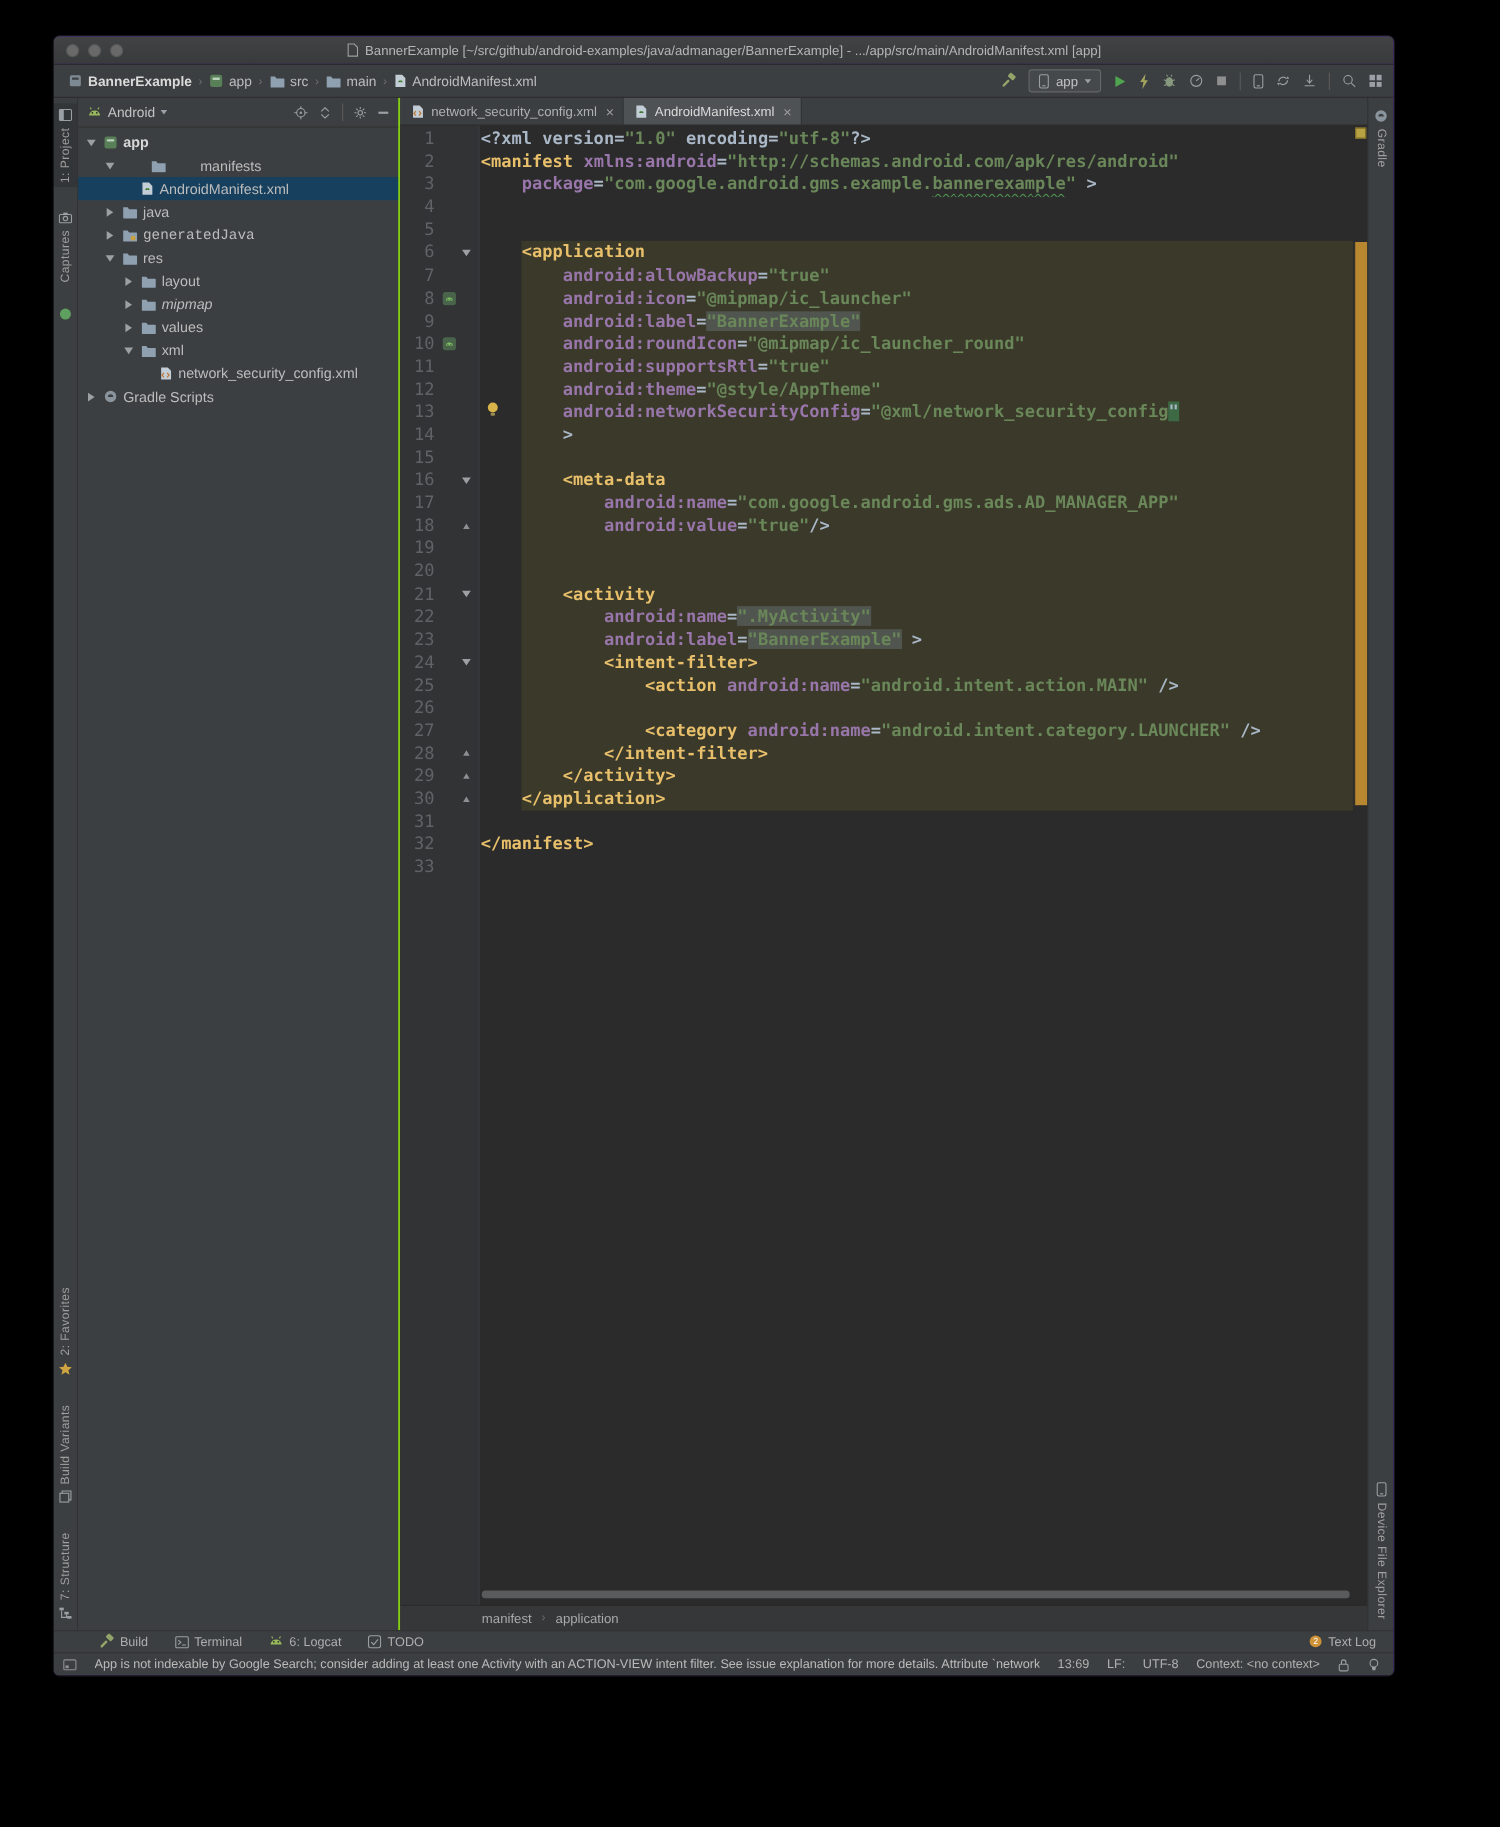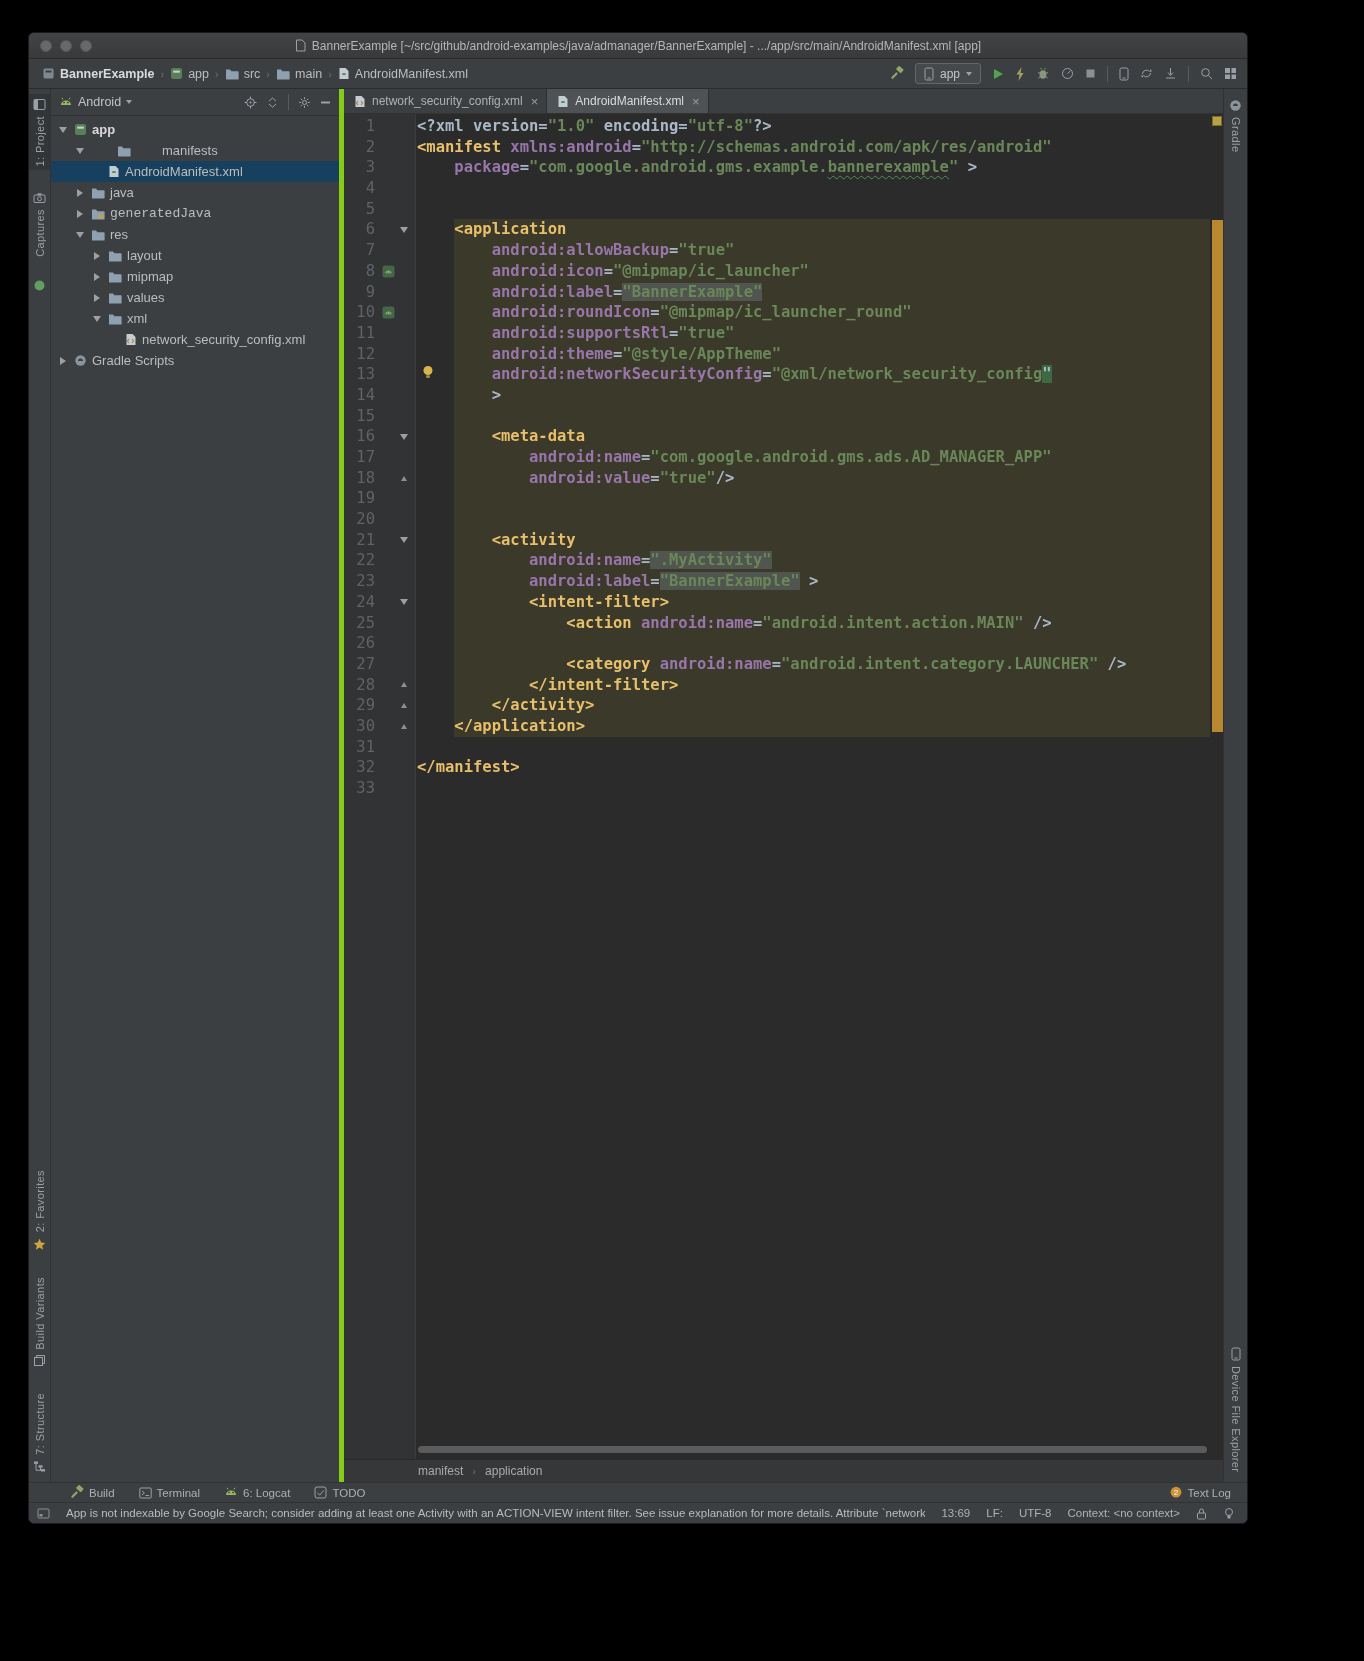--- a/index.html
+++ b/index.html
@@ -2,21 +2,21 @@
 <html><head>
 <meta charset="utf-8">
 <style>
   * { margin:0; padding:0; box-sizing:border-box; }
   html,body { background:#000; }
   body { width:1364px; height:1661px; position:relative; overflow:hidden;
          font-family:"Liberation Sans",sans-serif; -webkit-font-smoothing:antialiased; }
 
   .desktop { position:absolute; inset:0; background:#000; }
 
-  .window { position:absolute; left:28px; top:32px; width:1220px; height:1492px;
+  .window { position:absolute; left:48px; top:32px; width:1220px; height:1492px;
             background:#4c1d95; border:1px solid #1b1b1b; border-radius:6px; overflow:hidden;
             display:flex; flex-direction:column; box-shadow:0 18px 60px rgba(0,0,0,.7); }
 
   
   .titlebar { height:26px; flex:none; background:linear-gradient(#414345,#383a3c);
               border-bottom:1px solid #2a2a2a; position:relative;
               display:flex; align-items:center; justify-content:center;
               font-size:12px; color:#b6b6b6; }
   .lights { position:absolute; left:11px; top:7px; display:flex; gap:8px; }
   .light { width:12px; height:12px; border-radius:50%; background:#696969; border:1px solid #585858; }
@@ -42,21 +42,21 @@
             justify-content:space-between; align-items:center; padding:5px 0; }
   .rstrip { width:24px; flex:none; border-left:1px solid #323232; display:flex; flex-direction:column;
             justify-content:space-between; align-items:center; padding:6px 0; }
   .stripgrp { display:flex; flex-direction:column; align-items:center; gap:18px; width:100%; }
   .vbtn { display:flex; flex-direction:column; align-items:center; gap:5px; width:100%; padding:4px 0; }
   .vbtn.active { background:#333638; }
   .vtext { writing-mode:vertical-rl; font-size:11px; color:#9f9f9f; letter-spacing:.4px; white-space:nowrap; }
   .lstrip .vtext { transform:rotate(180deg); }
 
   
-  .project { width:293px; flex:none; border-right:5px solid #84cc16; display:flex; flex-direction:column; background:#3c3f41;justify-content:space-between; }
+  .project { width:293px; flex:none; border-right:2px solid #84cc16; display:flex; flex-direction:column; background:#3c3f41;justify-content:space-between; }
   .phead { height:27px; flex:none; border-bottom:1px solid #323232; display:flex; align-items:center;
            gap:5px; padding:0 8px; font-size:12.5px; color:#c2c2c2; }
   .phead-icons { margin-left:auto; display:flex; align-items:center; gap:9px; }
   .caret { display:inline-block; border-top:4px solid #9aa0a6; border-left:3.5px solid transparent; border-right:3.5px solid transparent; }
   .tree { flex:1; padding-top:3px; overflow:hidden; font-size:13px; color:#bcbcbc; }
   .trow { height:21px; display:flex; align-items:center; gap:5px; white-space:nowrap; }
   .trow.selected { background:#16405e; }
   .trow .tlabel.bold { font-weight:bold; color:#d8d8d8; }
   .arr { width:12px; flex:none; display:flex; justify-content:center; }
   .tri-r { width:0; height:0; border-left:6px solid #9da0a2; border-top:4px solid transparent; border-bottom:4px solid transparent; }
@@ -449,21 +449,21 @@
               <span class="arr">
                 <span class="tri-r"></span>
               </span>
               <span class="icon">
                 <svg width="14" height="12" viewBox="0 0 14 12">
                   <path d="M1 1.5h4l1.4 1.8H13a.6.6 0 0 1 .6.6V11a.6.6 0 0 1-.6.6H1.6A.6.6 0 0 1 1 11z" fill="#8fa0b0"></path>
                 </svg>
               </span>
               <span class="tlabel">layout</span>
             </div>
-            <div class="trow" style="padding-left: 40px;">
+            <div class="trow" style="padding-left: 40px; font-style: italic;">
               <span class="arr">
                 <span class="tri-r"></span>
               </span>
               <span class="icon">
                 <svg width="14" height="12" viewBox="0 0 14 12">
                   <path d="M1 1.5h4l1.4 1.8H13a.6.6 0 0 1 .6.6V11a.6.6 0 0 1-.6.6H1.6A.6.6 0 0 1 1 11z" fill="#8fa0b0"></path>
                 </svg>
               </span>
               <span class="tlabel">mipmap</span>
             </div>

